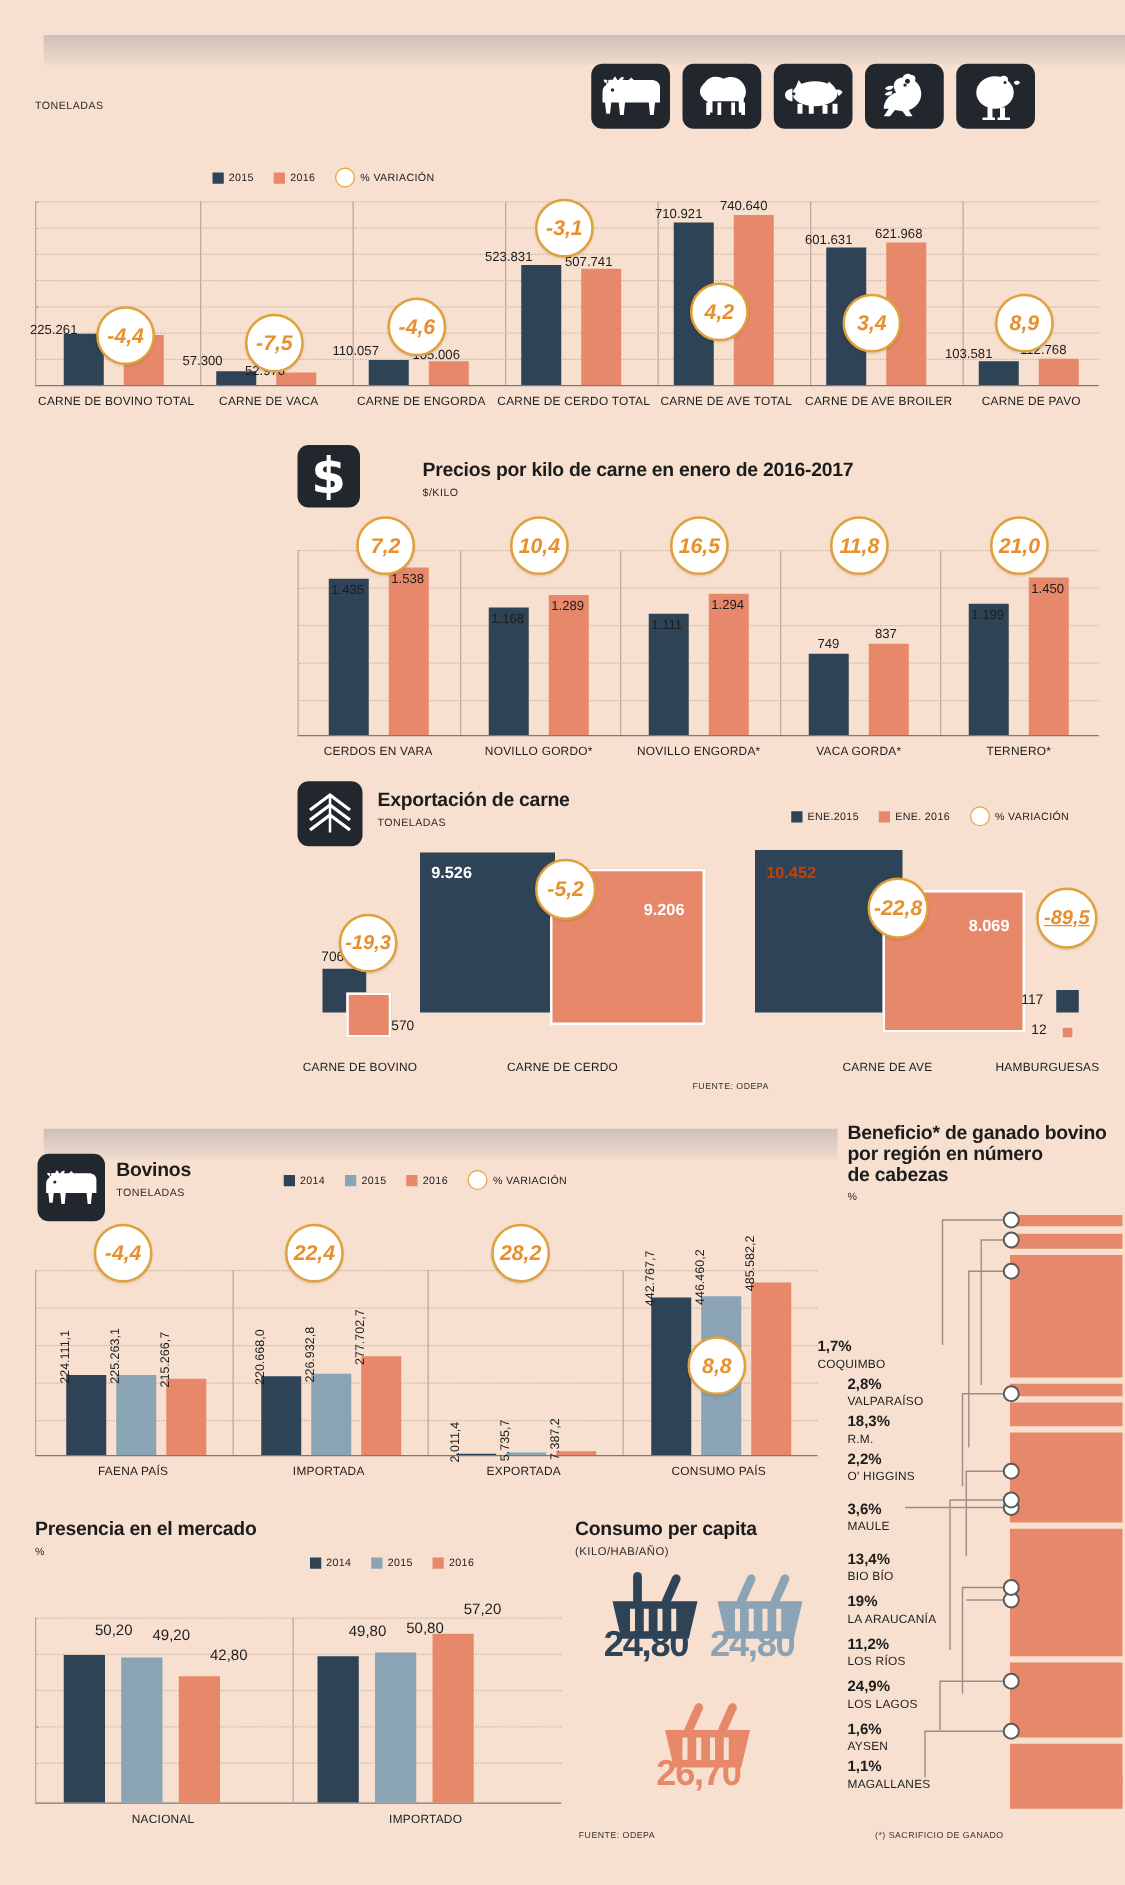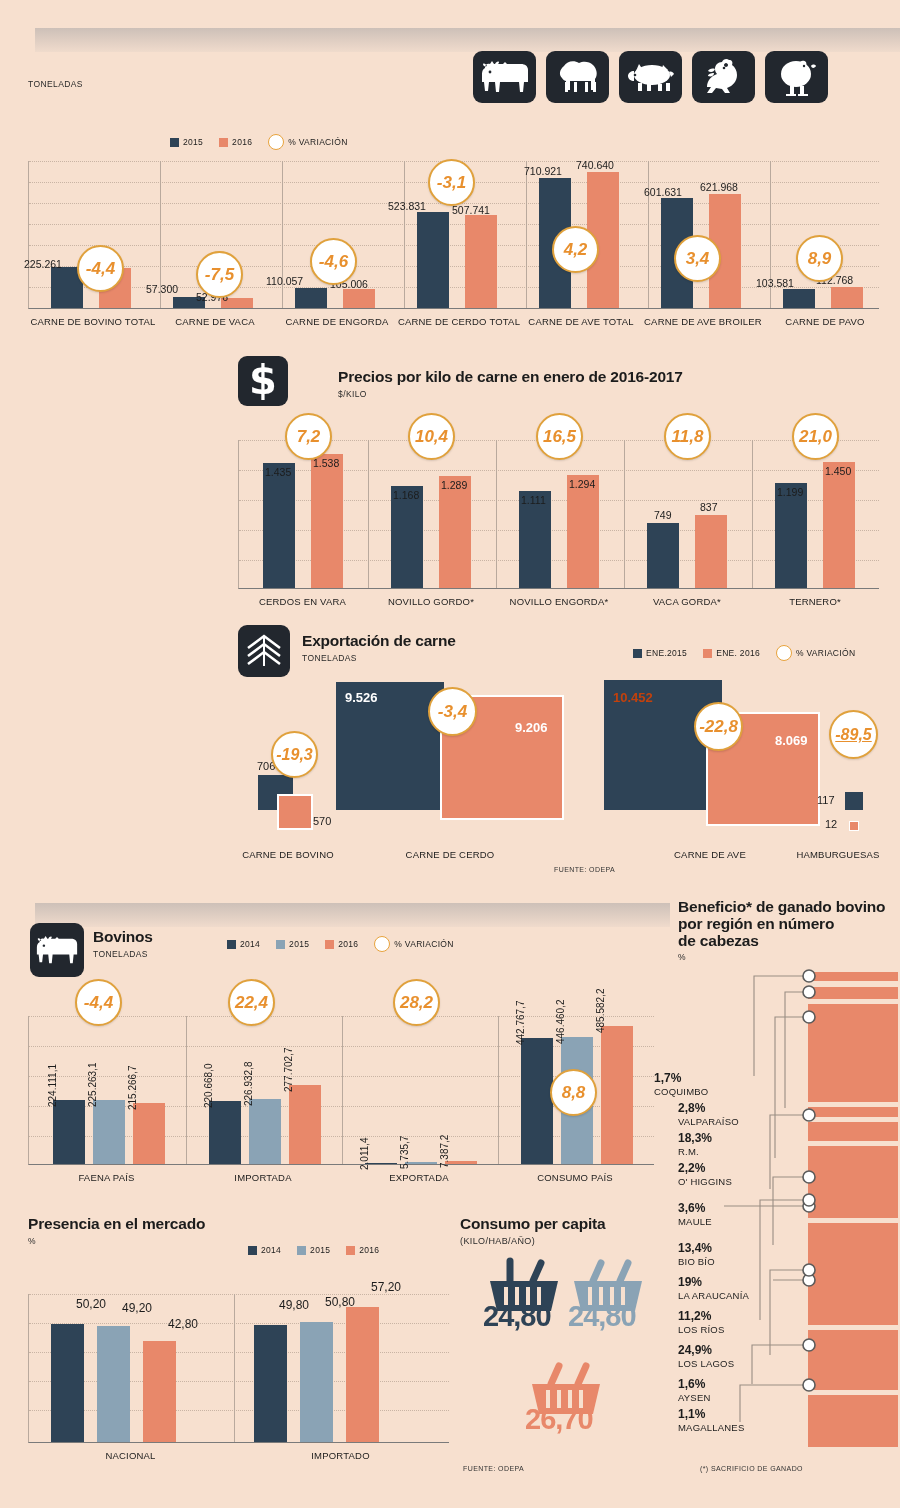--- a/index.html
+++ b/index.html
@@ -249,21 +249,21 @@
 <div class="abs" style="left:258px;top:775px;width:35px;height:35px;background:#2e4356;"></div>
 <div class="abs" style="left:277px;top:794px;width:32px;height:32px;background:#e8886a;border:2px solid #fff;"></div>
 <div class="blab" style="left:257px;top:760px;font-size:11px;">706</div>
 <div class="blab" style="left:313px;top:815px;font-size:11px;">570</div>
 <div class="bub" style="left:271px;top:731px;width:43px;height:43px;font-size:16px;">-19,3</div>
 
 <div class="abs" style="left:336px;top:682px;width:108px;height:128px;background:#2e4356;"></div>
 <div class="abs" style="left:440px;top:695px;width:120px;height:121px;background:#e8886a;border:2px solid #fff;"></div>
 <div class="blab" style="left:345px;top:690px;font-size:13px;font-weight:bold;color:#fff;">9.526</div>
 <div class="blab" style="left:515px;top:720px;font-size:13px;font-weight:bold;color:#fff;">9.206</div>
-<div class="bub" style="left:428px;top:687px;width:45px;height:45px;font-size:17px;">-3,4</div>
+<div class="bub" style="left:428px;top:687px;width:45px;height:45px;font-size:17px;">-5,2</div>
 
 <div class="abs" style="left:604px;top:680px;width:118px;height:130px;background:#2e4356;"></div>
 <div class="abs" style="left:706px;top:712px;width:110px;height:110px;background:#e8886a;border:2px solid #fff;"></div>
 <div class="blab" style="left:613px;top:690px;font-size:13px;font-weight:bold;color:#c2410c;">10.452</div>
 <div class="blab" style="left:775px;top:733px;font-size:13px;font-weight:bold;color:#fff;">8.069</div>
 <div class="bub" style="left:694px;top:702px;width:45px;height:45px;font-size:17px;">-22,8</div>
 
 <div class="abs" style="left:845px;top:792px;width:18px;height:18px;background:#2e4356;"></div>
 <div class="abs" style="left:849px;top:821px;width:8px;height:8px;background:#e8886a;border:1px solid #fff;"></div>
 <div class="blab" style="left:817px;top:794px;font-size:11px;">117</div>

